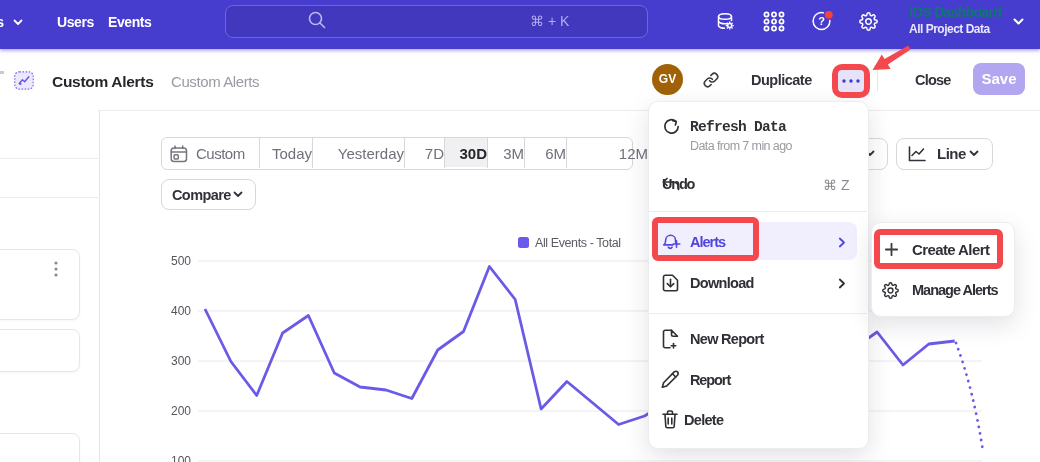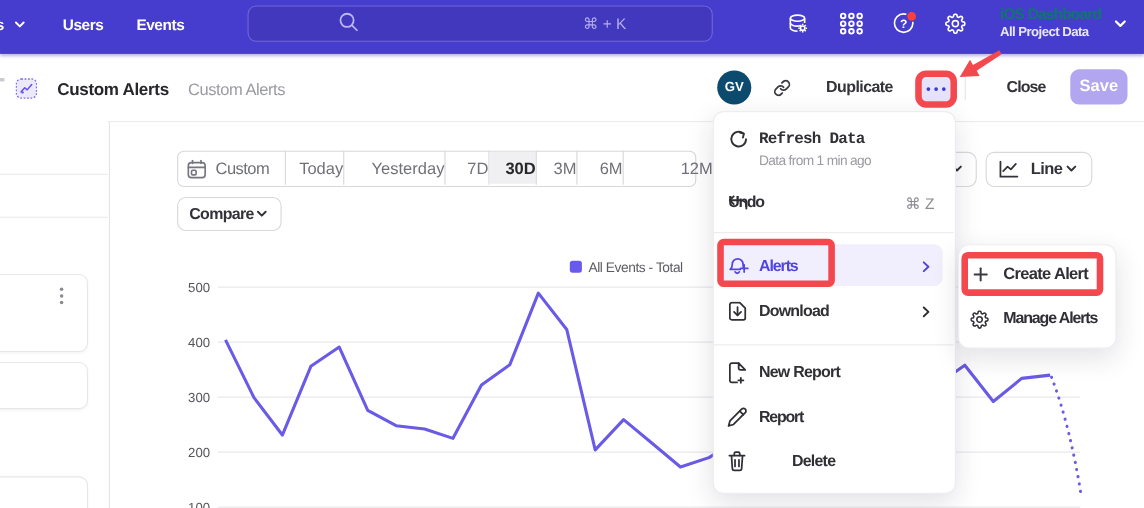--- a/index.html
+++ b/index.html
@@ -10,21 +10,21 @@
   .navitem{color:#fff;font-size:14px;font-weight:700;top:14px;letter-spacing:-0.4px;}
   .search{left:225px;top:5px;width:421px;height:31px;background:#4238BE;
           border:1px solid #6F66DC;border-radius:8px;}
   .stext{color:#EFEEFC;font-size:14px;font-weight:700;top:13px;letter-spacing:-0.5px;}
   .skey{color:#B3ACEC;font-size:14px;font-weight:400;top:13px;}
   .title{font-size:15.5px;font-weight:700;color:#26262B;letter-spacing:-0.3px;}
   .subtitle{font-size:15px;font-weight:400;color:#9A9AA2;letter-spacing:-0.4px;}
   .btntext{font-size:15px;font-weight:700;color:#32323A;letter-spacing:-0.2px;}
   .savebtn{left:973px;top:63px;width:52px;height:32px;background:#B1A6EF;border-radius:8px;
            color:#fff;font-size:15px;font-weight:700;text-align:center;line-height:32px;}
-  .avatar{left:652px;top:64px;width:31px;height:31px;border-radius:50%;background:#0c4a6e;
+  .avatar{left:652px;top:64px;width:31px;height:31px;border-radius:50%;background:#a16207;
           color:#fff;font-size:12px;font-weight:700;text-align:center;line-height:31px;}
   .vdiv{width:1px;background:#E5E5E8;}
   .sidebar-line{left:0;height:1px;background:#ECECEE;width:98px;}
   .card{background:#fff;border:1px solid #E7E7EA;border-radius:8px;box-shadow:0 1px 3px rgba(0,0,0,0.04);}
   .seg{font-size:15px;color:#70707A;text-align:right;}
   .pill{background:#fff;border:1px solid #D8D8DC;border-radius:8px;}
   .menu{left:648px;top:101px;width:219px;height:346px;background:#fff;border-radius:10px;
         border:1px solid #EDEDEF;box-shadow:0 8px 24px rgba(30,30,60,0.13);}
   .mitem{font-size:14.5px;font-weight:700;color:#2F2F35;letter-spacing:-0.7px;}
   .submenu{left:871px;top:222px;width:142px;height:93px;background:#fff;border-radius:10px;
@@ -123,21 +123,21 @@
   <svg class="a" style="left:969px;top:150px" width="10" height="7" viewBox="0 0 10 7" fill="none" stroke="#32323A" stroke-width="1.8" stroke-linecap="round" stroke-linejoin="round">
     <polyline points="1.5,1.5 5,5 8.5,1.5"></polyline>
   </svg>
 
   <div class="a nav"></div>
   <div class="a navitem" style="left:-12px;">ds</div>
   <svg class="a" style="left:13px;top:19px" width="10" height="7" viewBox="0 0 10 7" fill="none" stroke="#fff" stroke-width="1.8" stroke-linecap="round" stroke-linejoin="round">
     <polyline points="1.5,1.5 5,5 8.5,1.5"></polyline>
   </svg>
   <div class="a navitem" style="left:57px;">Users</div>
-  <div class="a navitem" style="left:124px;">Events</div>
+  <div class="a navitem" style="left:108px;">Events</div>
   <div class="a search"></div>
   <svg class="a" style="left:308px;top:11px" width="18" height="18" viewBox="0 0 18 18" fill="none" stroke="#BDB7F0" stroke-width="1.6">
     <circle cx="7.5" cy="7.5" r="6"></circle>
     <line x1="12" y1="12" x2="16.5" y2="16.5" stroke-linecap="round"></line>
   </svg>
   <div class="a skey" style="left:530px;">⌘ + K</div>
 
   <svg class="a" style="left:716px;top:12px" width="20" height="20" viewBox="0 0 20 20" fill="none" stroke="#fff" stroke-width="1.5">
     <ellipse cx="9" cy="4.5" rx="6.5" ry="2.8"></ellipse>
     <path d="M2.5,4.5 V13.5 C2.5,15 5.4,16.3 9,16.3"></path>
@@ -210,21 +210,21 @@
 
   <div class="a" style="left:98px;top:110px;width:942px;height:1px;background:#ECECEE"></div>
 
   <div class="a menu"></div>
 
   <svg class="a" style="left:662px;top:117px" width="19" height="19" viewBox="0 0 19 19" fill="none" stroke="#2F2F35" stroke-width="1.7" stroke-linecap="round">
     <path d="M16.2 9.5 A6.7 6.7 0 1 1 13.8 4.3"></path>
     <polyline points="10.8,3.6 14.3,4.5 13.4,8" stroke-linejoin="round" fill="none"></polyline>
   </svg>
   <div class="a mitem" style="left:690px;top:119px;font-family:Liberation Mono, monospace;">Refresh Data</div>
-  <div class="a" style="left:690px;top:139px;font-size:12.5px;letter-spacing:-0.6px;color:#9B9BA1;">Data from 1 min ago</div>
+  <div class="a" style="left:690px;top:139px;font-size:12.5px;letter-spacing:-0.6px;color:#9B9BA1;">Data from 7 min ago</div>
 
   <svg class="a" style="left:662px;top:177px" width="18" height="14" viewBox="0 0 18 14" fill="none" stroke="#2F2F35" stroke-width="1.7" stroke-linecap="round" stroke-linejoin="round">
     <polyline points="5,1.5 1.5,5 5,8.5"></polyline>
     <path d="M1.5 5 H11 a5.5 4.5 0 0 1 5.5 4.5 V12.5"></path>
   </svg>
   <div class="a mitem" style="left:662px;top:176px;letter-spacing:-1.2px;">Undo</div>
   <div class="a" style="left:823px;top:177px;font-size:14px;color:#8A8A90;">⌘ Z</div>
   <div class="a hairline" style="left:648px;top:211px;width:219px;height:1px;"></div>
 
   <div class="a" style="left:654px;top:222px;width:203px;height:38px;background:#F1EFFD;border-radius:8px;"></div>
@@ -264,21 +264,21 @@
   </svg>
   <div class="a mitem" style="left:690px;top:372px;letter-spacing:-1.1px;">Report</div>
 
   <svg class="a" style="left:662px;top:410px" width="16" height="19" viewBox="0 0 16 19" fill="none" stroke="#2F2F35" stroke-width="1.6" stroke-linecap="round" stroke-linejoin="round">
     <line x1="1" y1="4.2" x2="15" y2="4.2"></line>
     <path d="M5.5 4 V2.4 a1.4 1.4 0 0 1 1.4-1.4 h2.2 a1.4 1.4 0 0 1 1.4 1.4 V4"></path>
     <path d="M3 4.5 L3.8 16.2 a1.6 1.6 0 0 0 1.6 1.5 h5.2 a1.6 1.6 0 0 0 1.6-1.5 L13 4.5"></path>
     <line x1="6.2" y1="8" x2="6.2" y2="14"></line>
     <line x1="9.8" y1="8" x2="9.8" y2="14"></line>
   </svg>
-  <div class="a mitem" style="left:720px;top:412px;">Delete</div>
+  <div class="a mitem" style="left:684px;top:412px;">Delete</div>
 
   <div class="a submenu"></div>
   <svg class="a" style="left:885px;top:243px" width="13" height="13" viewBox="0 0 13 13" fill="none" stroke="#3A3A40" stroke-width="1.8" stroke-linecap="round">
     <line x1="6.5" y1="0.8" x2="6.5" y2="12.2"></line>
     <line x1="0.8" y1="6.5" x2="12.2" y2="6.5"></line>
   </svg>
   <div class="a mitem" style="left:912px;top:241px;font-size:15px;letter-spacing:-0.6px;">Create Alert</div>
   <svg class="a" style="left:882px;top:282px" width="17" height="17" viewBox="0 0 24 24" fill="none" stroke="#2F2F35" stroke-width="2">
     <path d="M12 15.5A3.5 3.5 0 1 0 12 8.5a3.5 3.5 0 0 0 0 7z"></path>
     <path d="M19.4 15a1.65 1.65 0 0 0 .33 1.82l.06.06a2 2 0 1 1-2.83 2.83l-.06-.06a1.65 1.65 0 0 0-1.82-.33 1.65 1.65 0 0 0-1 1.51V21a2 2 0 1 1-4 0v-.09A1.65 1.65 0 0 0 9 19.4a1.65 1.65 0 0 0-1.82.33l-.06.06a2 2 0 1 1-2.83-2.83l.06-.06a1.65 1.65 0 0 0 .33-1.82 1.65 1.65 0 0 0-1.51-1H3a2 2 0 1 1 0-4h.09A1.65 1.65 0 0 0 4.6 9a1.65 1.65 0 0 0-.33-1.82l-.06-.06a2 2 0 1 1 2.83-2.83l.06.06a1.65 1.65 0 0 0 1.82.33H9a1.65 1.65 0 0 0 1-1.51V3a2 2 0 1 1 4 0v.09a1.65 1.65 0 0 0 1 1.51 1.65 1.65 0 0 0 1.82-.33l.06-.06a2 2 0 1 1 2.83 2.83l-.06.06a1.65 1.65 0 0 0-.33 1.82V9a1.65 1.65 0 0 0 1.51 1H21a2 2 0 1 1 0 4h-.09a1.65 1.65 0 0 0-1.51 1z"></path>

